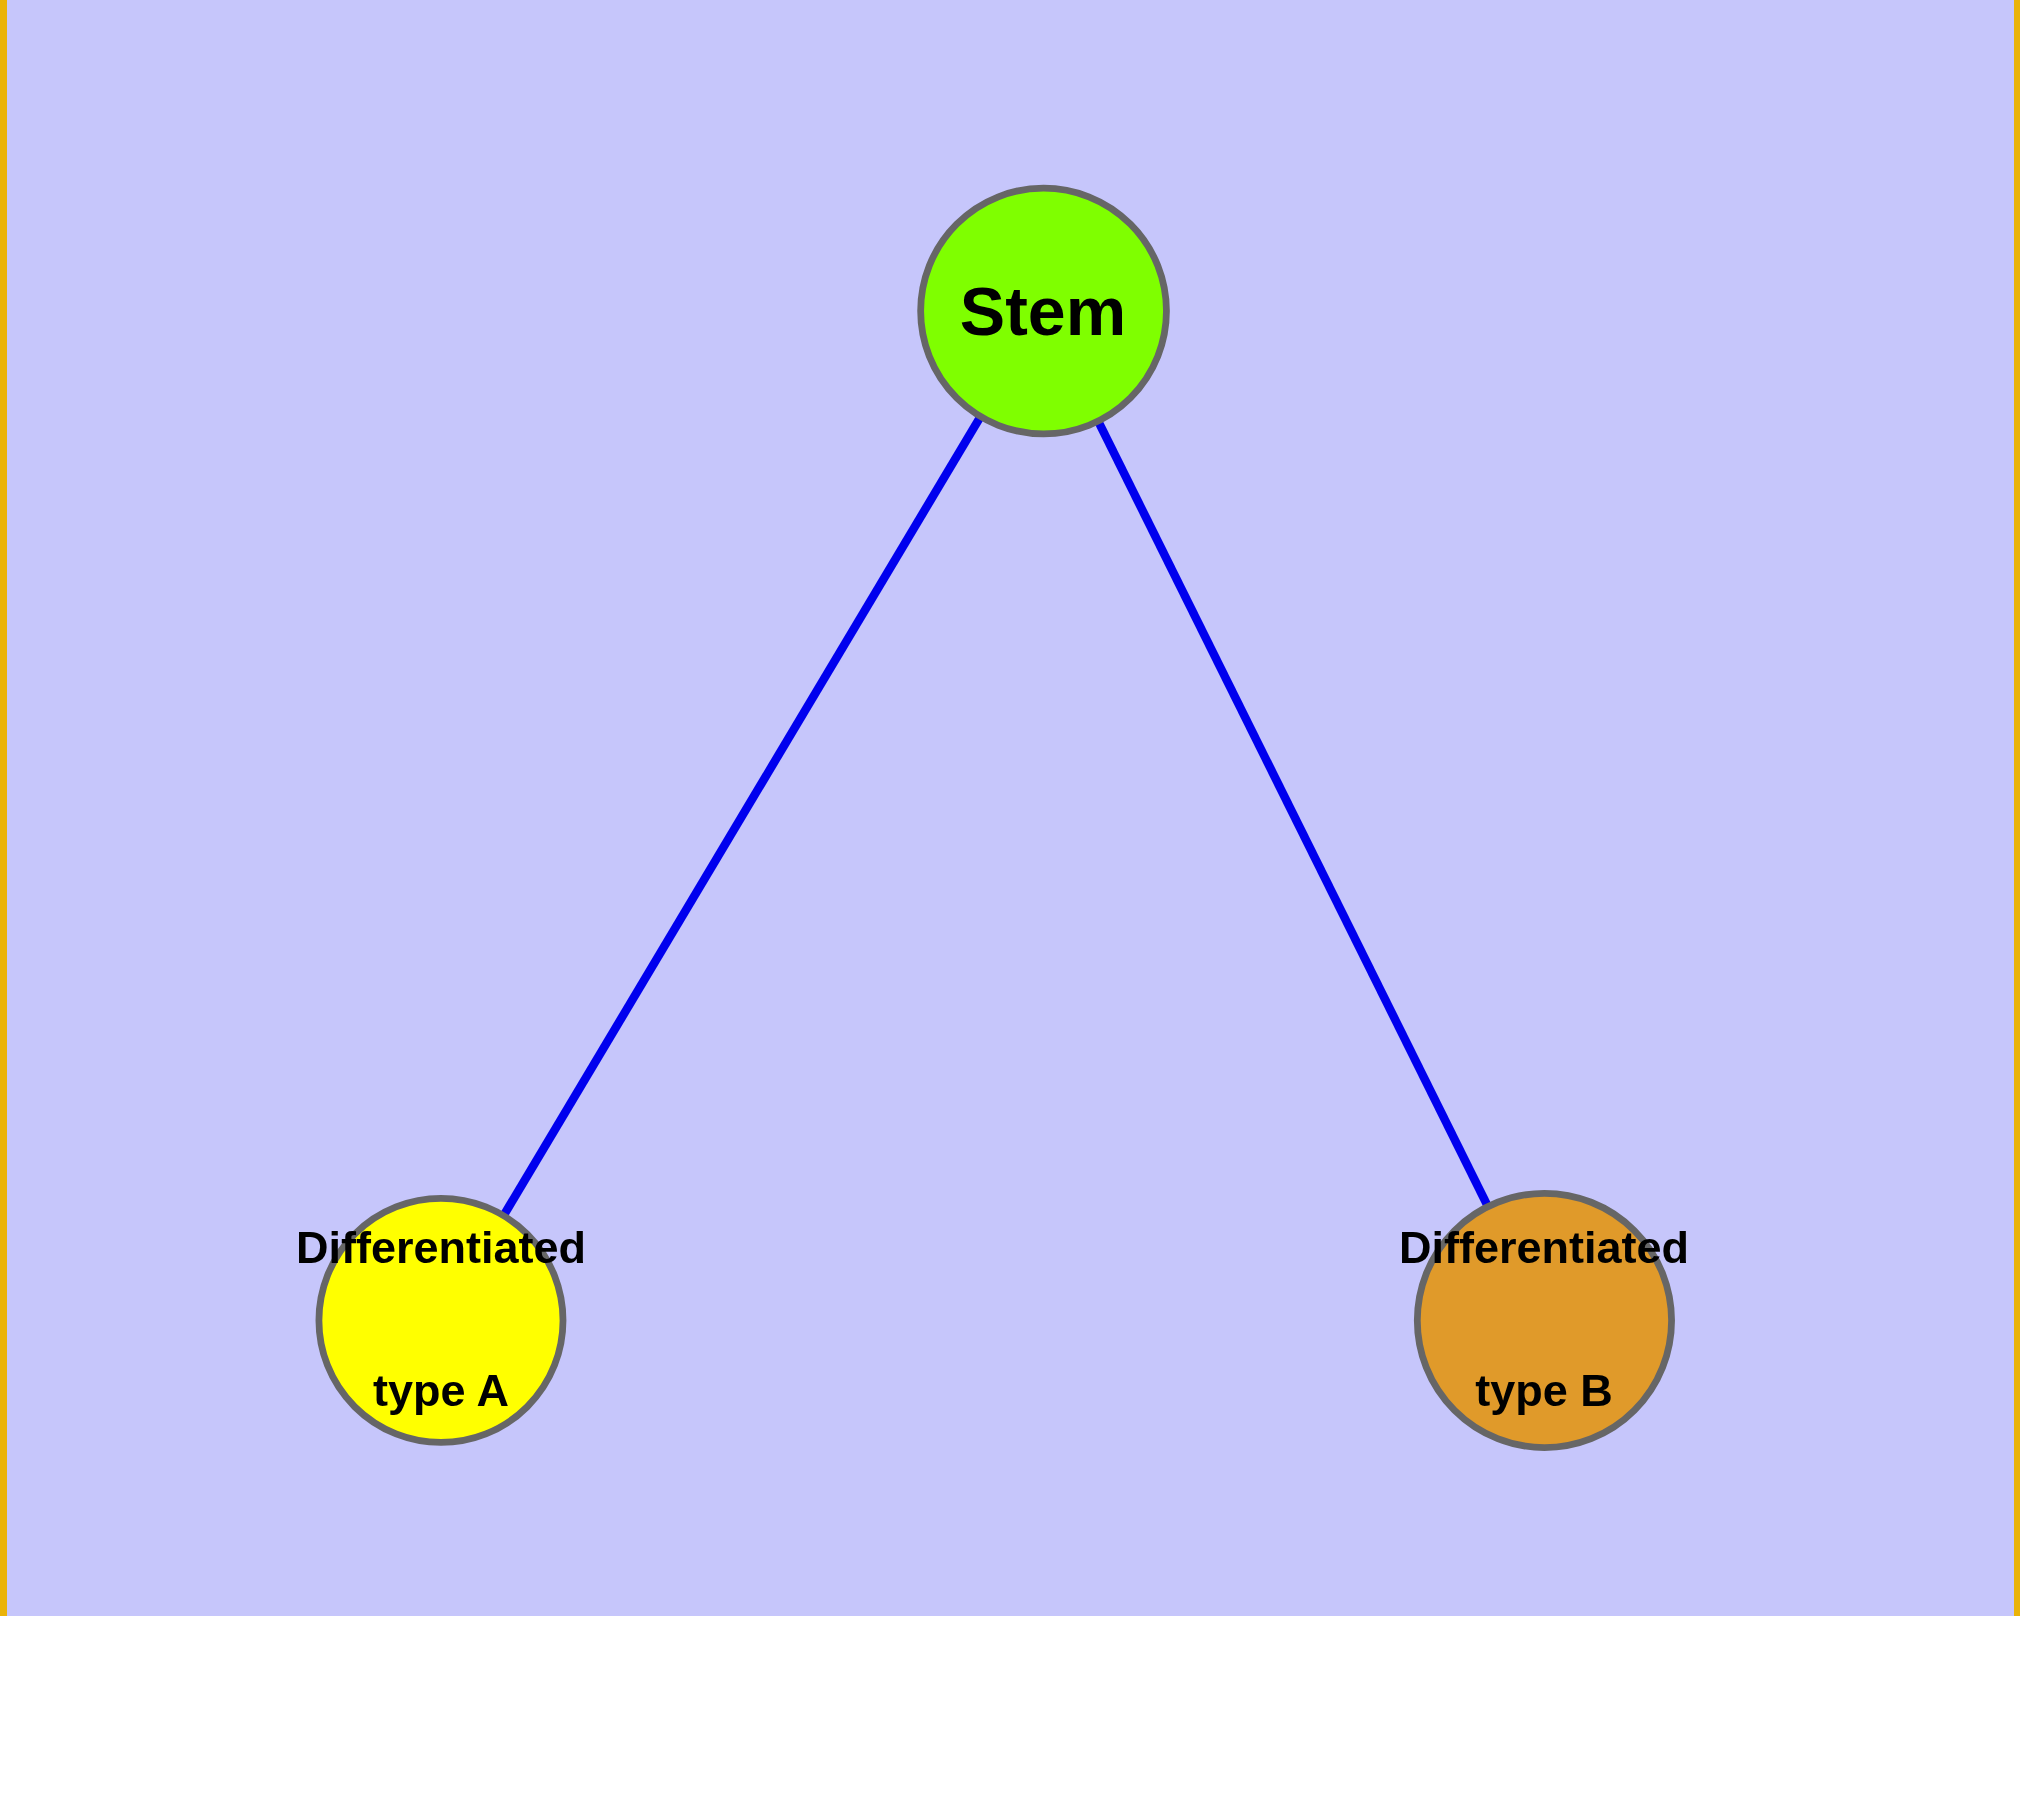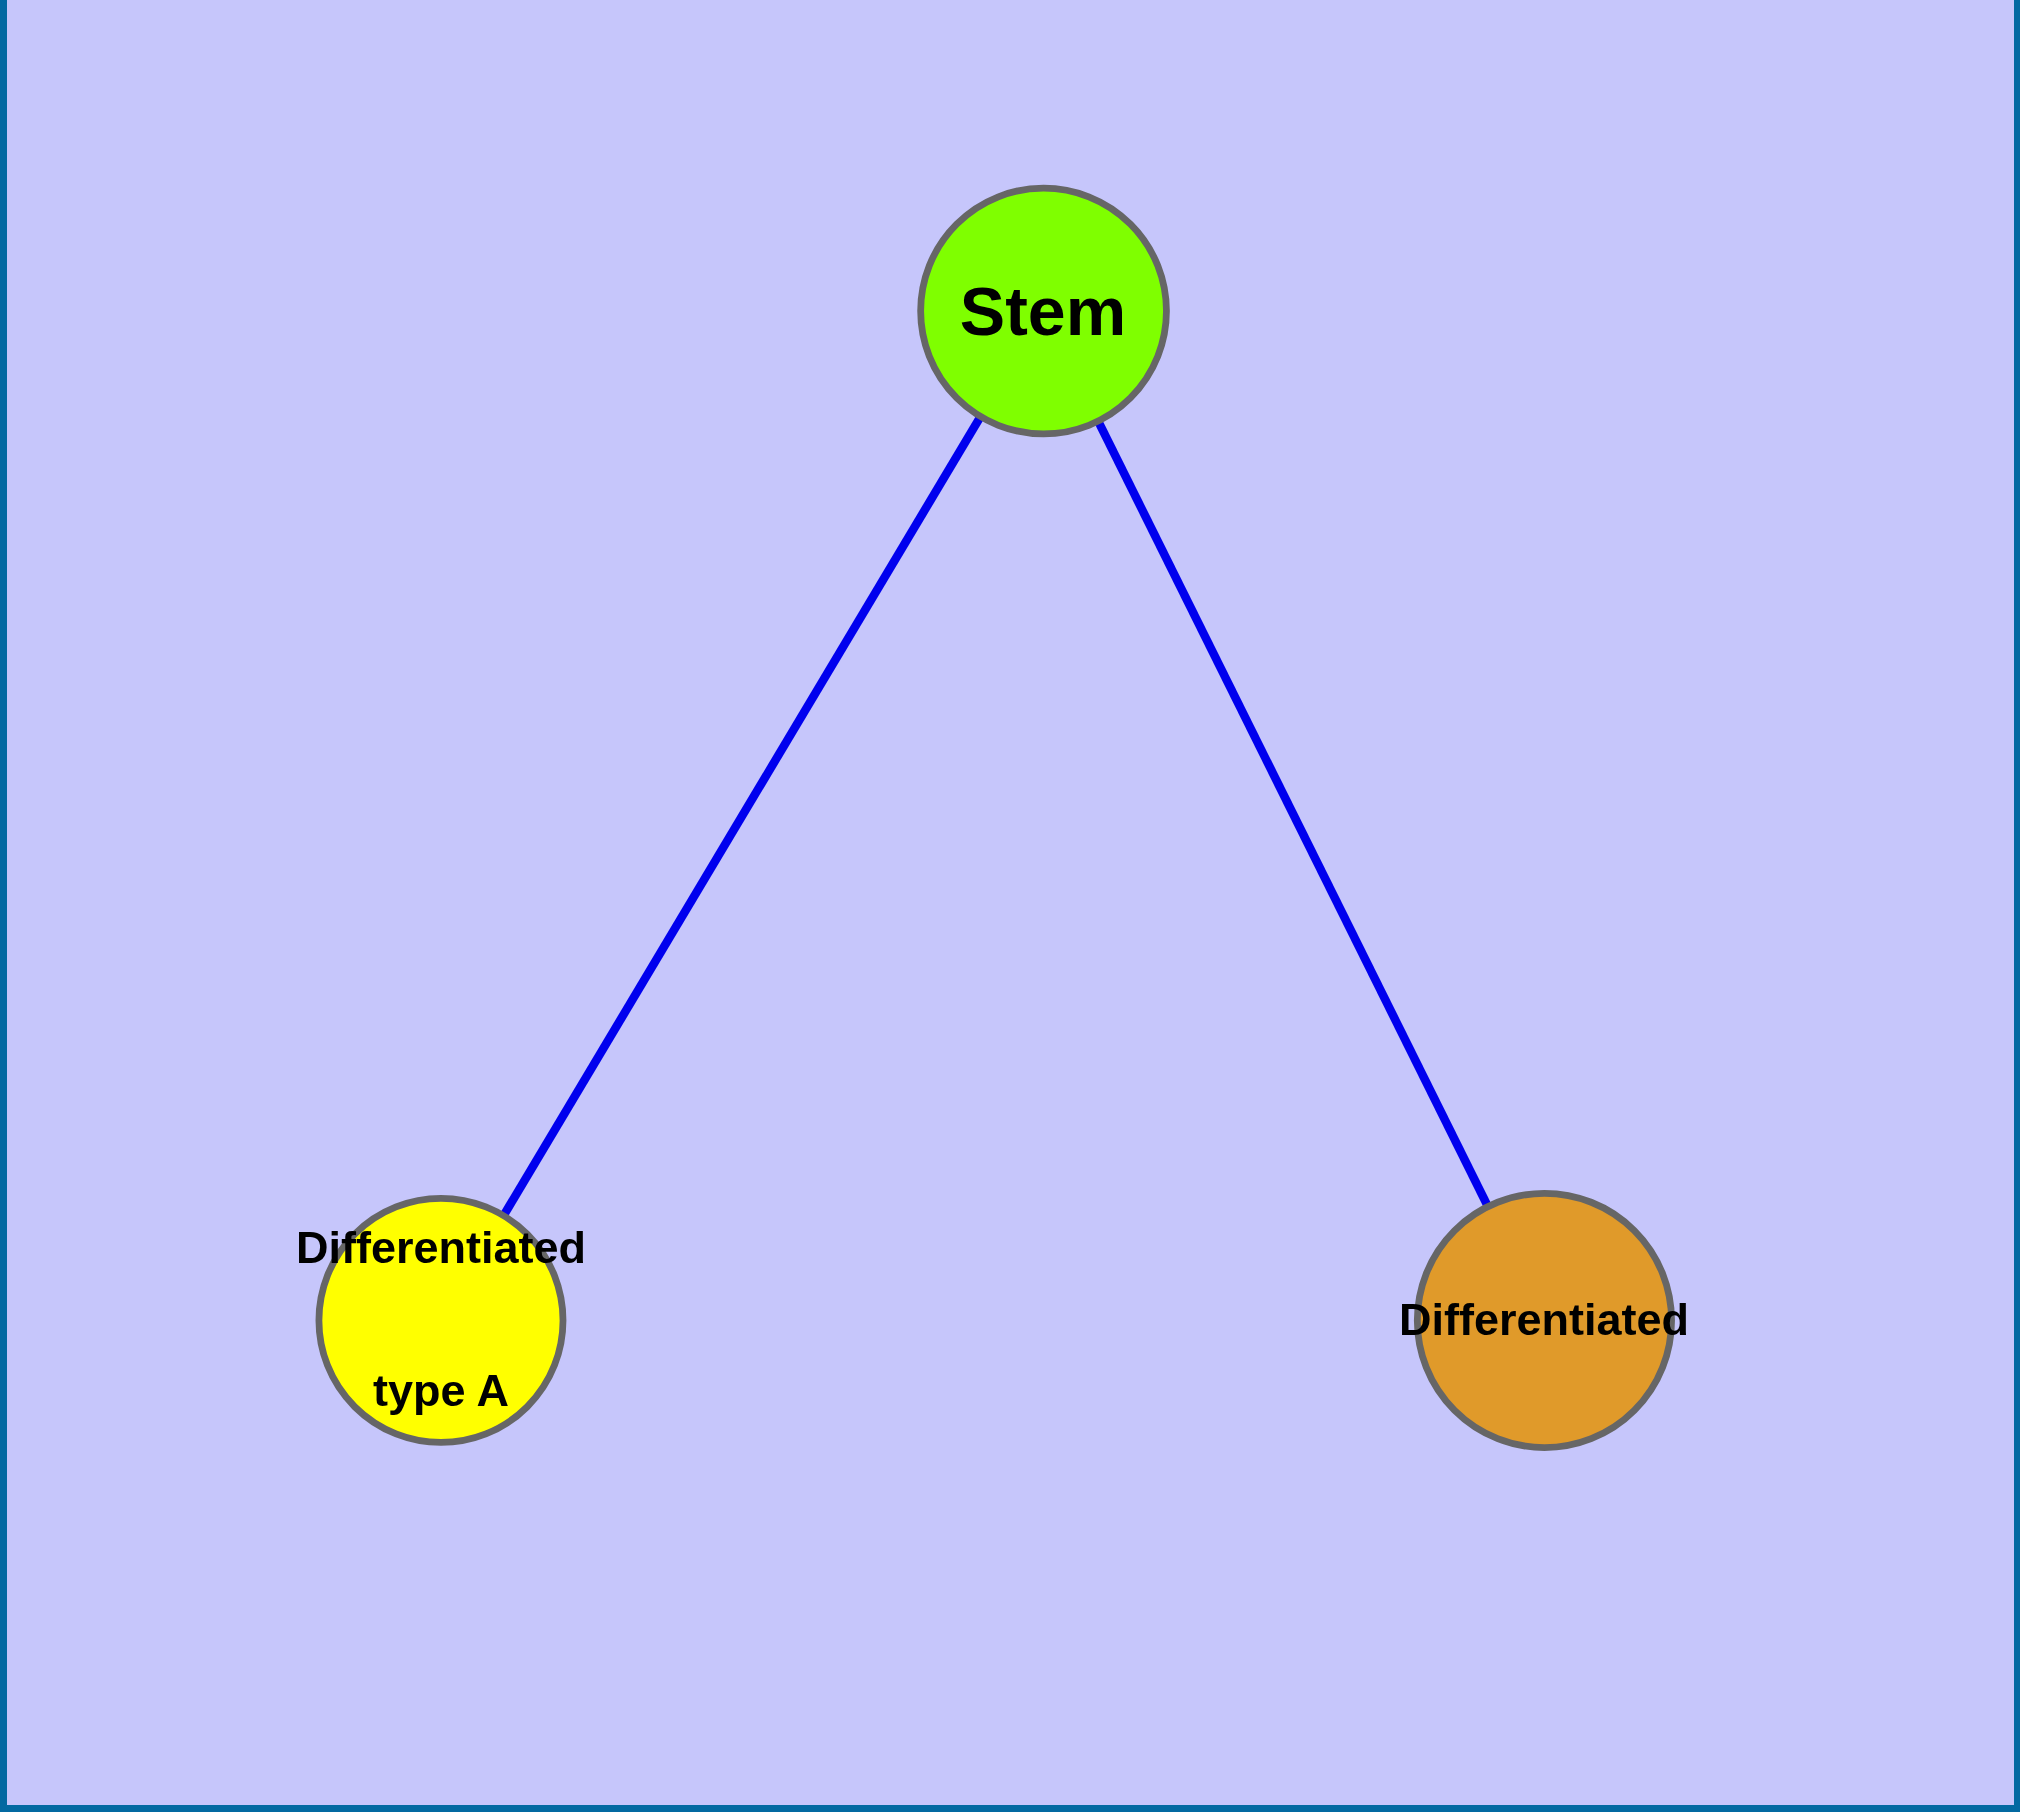--- a/index.html
+++ b/index.html
@@ -7,23 +7,23 @@
     margin: 0;
     padding: 0;
     background: #ffffff;
   }
   body {
     font-family: "Liberation Sans", sans-serif;
   }
   #canvas {
     position: relative;
     width: 2021px;
-    height: 1812px;
+    height: 1616px;
     overflow: hidden;
-    background: #0369a1;
+    background: #eab308;
   }
   #plot-background {
     position: absolute;
     left: 6.8px;
     top: 0px;
     width: 2007px;
     height: 1805px;
     background: #c6c6fb;
   }
   #graph-svg {
@@ -74,16 +74,17 @@
 
   <div class="node-label big" id="label-0" style="left:1043px; top:311px;">Stem</div>
 
   <div class="node-label two-line" id="label-1" style="left:441px; top:1320px;">
     <div>Differentiated</div>
     <div>type A</div>
   </div>
 
   <div class="node-label two-line" id="label-2" style="left:1544px; top:1320px;">
     <div>Differentiated</div>
+    <div>type B</div>
   </div>
 
 </div>
 
 
 </body></html>

